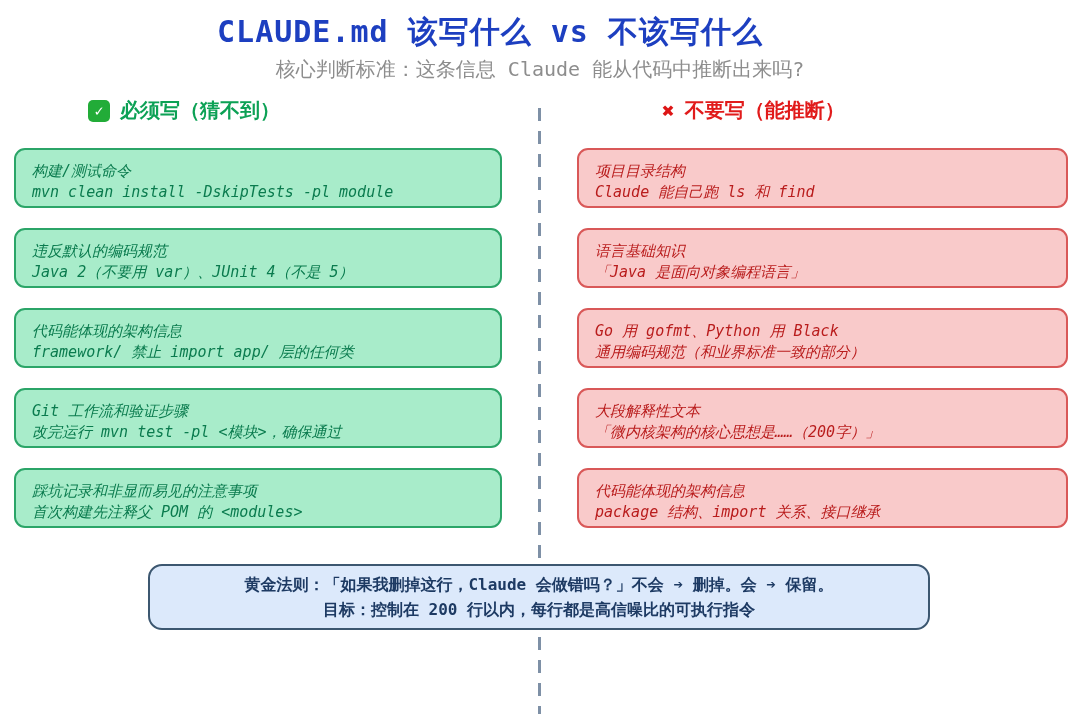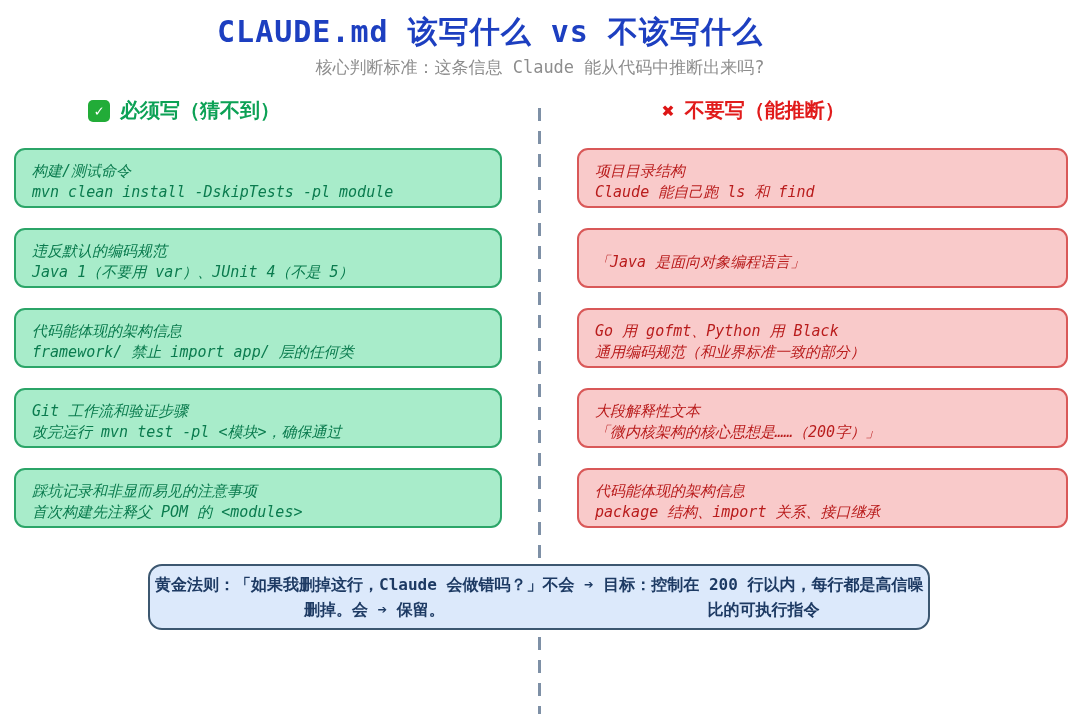--- a/index.html
+++ b/index.html
@@ -6,21 +6,21 @@
   body{
     width:1080px;height:724px;background:#ffffff;position:relative;overflow:hidden;
     font-family:"DejaVu Sans Mono","DejaVu Sans","Liberation Sans",monospace,sans-serif;
   }
   .page-title{
     position:absolute;top:12px;left:0;width:980px;text-align:center;
     font-size:30px;font-weight:bold;color:#1d3fc0;letter-spacing:1px;
   }
   .subtitle{
     position:absolute;top:56px;left:0;width:1080px;text-align:center;
-    font-size:17px;color:#8d8d8d;
+    font-size:20px;color:#8d8d8d;
   }
   .divider{
     position:absolute;left:538px;top:108px;width:3px;height:606px;z-index:0;
     background:repeating-linear-gradient(to bottom,#7e90a6 0 13px,transparent 13px 23px);
   }
   .col-header{
     position:absolute;top:97px;font-size:20px;font-weight:bold;
     display:flex;align-items:center;gap:10px;z-index:1;
   }
   .col-header.left{left:88px;color:#0ca155;}
@@ -37,21 +37,21 @@
     box-sizing:border-box;height:60px;margin-bottom:20px;border-radius:11px;
     padding:8px 16px 0 16px;display:flex;flex-direction:column;justify-content:center;
     border:2px solid;
   }
   .card .line{font-size:15px;line-height:21px;white-space:nowrap;font-style:italic;}
   .column.left .card{background:#a8ecca;border-color:#2ba568;color:#0a7b4e;}
   .column.right .card{background:#f9caca;border-color:#d95858;color:#b91c1c;}
   .golden-rule{
     position:absolute;left:148px;top:564px;width:782px;height:66px;box-sizing:border-box;
     background:#dce9fb;border:2px solid #3c5770;border-radius:14px;z-index:2;
-    display:flex;flex-direction:row;align-items:center;justify-content:center;
+    display:flex;flex-direction:column;align-items:center;justify-content:center;
     color:#1d3a63;font-size:16px;font-weight:600;line-height:25px;text-align:center;
   }
 </style>
 </head>
 <body>
 
 <div class="page-title">CLAUDE.md 该写什么 vs 不该写什么</div>
 <div class="subtitle">核心判断标准：这条信息 Claude 能从代码中推断出来吗?</div>
 
 <div class="divider"></div>
@@ -66,21 +66,21 @@
   <span>不要写（能推断）</span>
 </div>
 
 <div class="column left">
   <div class="card">
     <div class="line">构建/测试命令</div>
     <div class="line">mvn clean install -DskipTests -pl module</div>
   </div>
   <div class="card">
     <div class="line">违反默认的编码规范</div>
-    <div class="line">Java 1（不要用 var）、JUnit 4（不是 5）</div>
+    <div class="line">Java 2（不要用 var）、JUnit 4（不是 5）</div>
   </div>
   <div class="card">
     <div class="line">代码能体现的架构信息</div>
     <div class="line">framework/ 禁止 import app/ 层的任何类</div>
   </div>
   <div class="card">
     <div class="line">Git 工作流和验证步骤</div>
     <div class="line">改完运行 mvn test -pl &lt;模块&gt;，确保通过</div>
   </div>
   <div class="card">
@@ -88,20 +88,21 @@
     <div class="line">首次构建先注释父 POM 的 &lt;modules&gt;</div>
   </div>
 </div>
 
 <div class="column right">
   <div class="card">
     <div class="line">项目目录结构</div>
     <div class="line">Claude 能自己跑 ls 和 find</div>
   </div>
   <div class="card">
+    <div class="line">语言基础知识</div>
     <div class="line">「Java 是面向对象编程语言」</div>
   </div>
   <div class="card">
     <div class="line">Go 用 gofmt、Python 用 Black</div>
     <div class="line">通用编码规范（和业界标准一致的部分）</div>
   </div>
   <div class="card">
     <div class="line">大段解释性文本</div>
     <div class="line">「微内核架构的核心思想是……（200字）」</div>
   </div>

